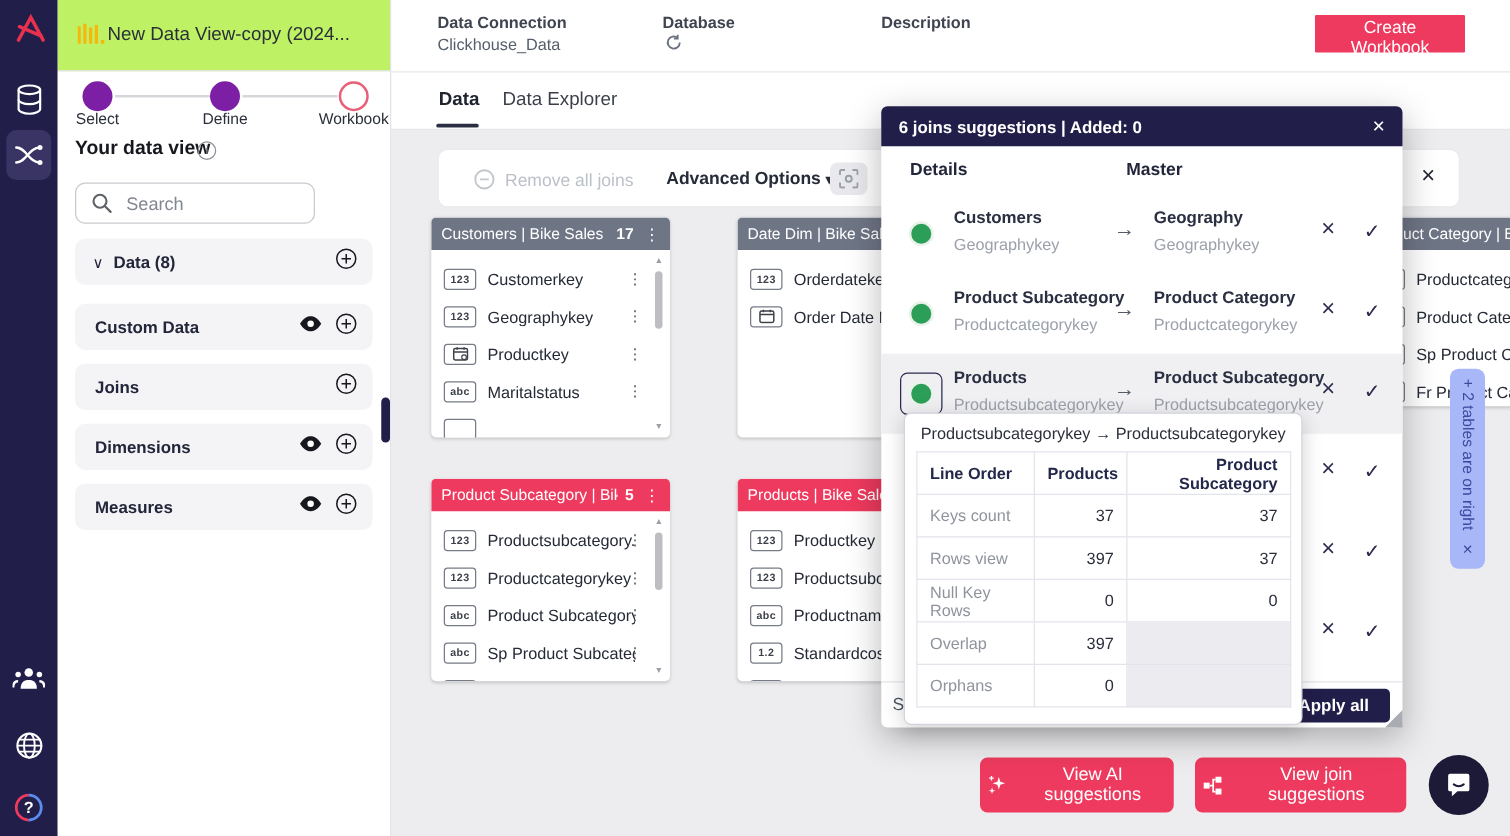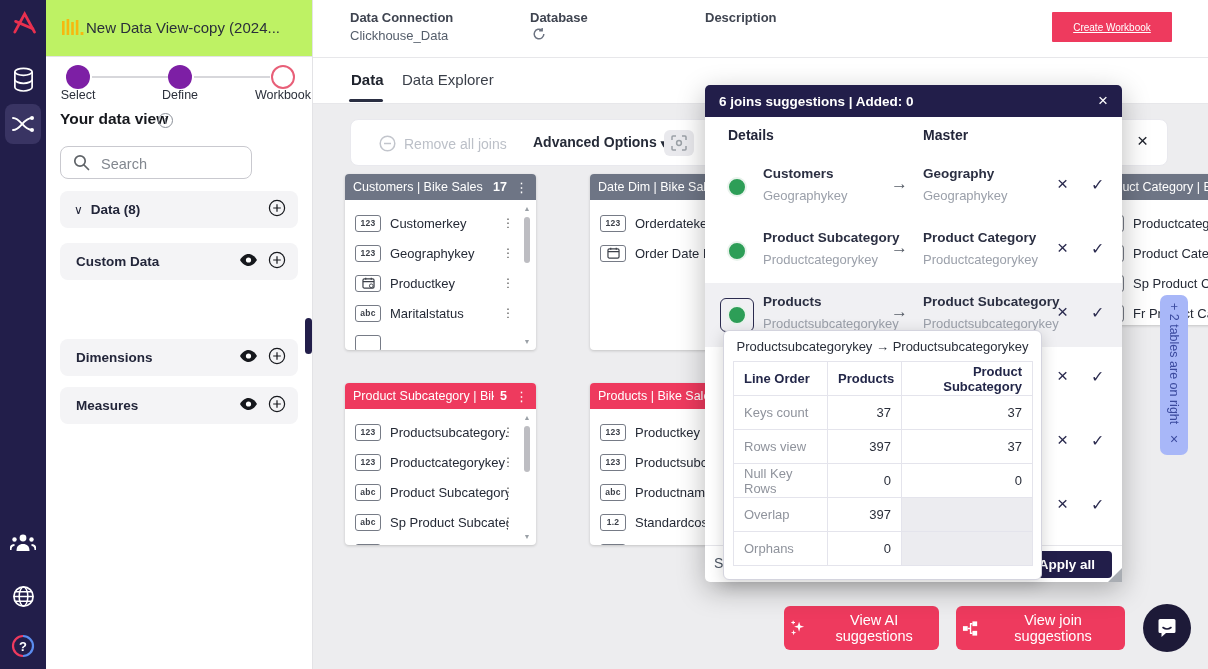--- a/index.html
+++ b/index.html
@@ -27,21 +27,21 @@
   .sec{position:absolute;left:14px;width:238px;height:37px;background:#f4f4f6;border-radius:8px;display:flex;align-items:center;}
   .sec .lab{font-size:13.5px;font-weight:bold;color:#23263a;}
   .sec .chev{margin-left:14px;margin-right:8px;color:#23263a;font-size:12px;}
   .sec .lab.noch{margin-left:16px;}
   .secicons{position:absolute;right:12px;display:flex;gap:10px;align-items:center;}
   .panel-sb{left:305px;top:318px;width:7px;height:36px;background:#221e4a;border-radius:4px;z-index:41;}
   
   .topbar{left:312px;top:0;width:896px;height:57px;background:#fff;border-bottom:1px solid #e7e7ea;z-index:5;}
   .tb-lab{position:absolute;top:10px;font-size:13px;font-weight:bold;color:#3f4450;}
   .tb-val{position:absolute;top:28px;font-size:13px;color:#555e6b;}
-  .createbtn{position:absolute;left:740px;top:12px;width:120px;height:30px;background:#ee3a5e;color:#fff;border:0;border-radius:1px;font-size:10px;font-family:inherit;cursor:pointer;text-decoration:underline;}
+  .createbtn{position:absolute;left:740px;top:12px;width:120px;height:30px;background:#ee3a5e;color:#fff;border:0;border-radius:1px;font-size:14px;font-family:inherit;cursor:pointer;}
   
   .tabs{left:312px;top:57px;width:896px;height:46px;background:#fff;border-bottom:1px solid #e7e7ea;z-index:4;}
   .tab1{position:absolute;left:39px;top:14px;font-size:15px;font-weight:bold;color:#20242e;}
   .tab2{position:absolute;left:90px;top:14px;font-size:15px;color:#3a3f49;}
   .tabul{position:absolute;left:37px;top:42px;width:34px;height:3px;background:#2a2e42;border-radius:2px;}
   
   .toolbar{left:350px;top:119px;width:818px;height:47px;background:#fff;border:1px solid #e9e9ee;border-radius:8px;box-sizing:border-box;z-index:3;}
   .tb-rm{position:absolute;left:28px;top:15px;display:flex;gap:8px;align-items:center;color:#bcc0c8;font-size:14px;}
   .tb-adv{position:absolute;left:182px;top:14px;font-size:14px;font-weight:bold;color:#262b38;}
   .tb-adv .caret{font-size:11px;margin-left:4px;}
@@ -208,20 +208,29 @@
         <span><svg width="19" height="14" viewBox="0 0 19 14">
               <path d="M1 7 C4 2.2 7 1 9.5 1 C12 1 15 2.2 18 7 C15 11.8 12 13 9.5 13 C7 13 4 11.8 1 7 Z" fill="#16181d"></path>
               <circle cx="9.5" cy="7" r="2.6" fill="#fff"></circle>
             </svg></span>
         <span><svg width="18" height="18" viewBox="0 0 18 18">
               <circle cx="9" cy="9" r="7.6" fill="none" stroke="#16181d" stroke-width="1.2"></circle>
               <path d="M9 5.2 V12.8 M5.2 9 H12.8" stroke="#16181d" stroke-width="1.2"></path>
             </svg></span>
       </span>
     </div>
+    <div class="sec" style="top:291px">
+      <span class="lab noch">Joins</span>
+      <span class="secicons">
+        <span><svg width="18" height="18" viewBox="0 0 18 18">
+              <circle cx="9" cy="9" r="7.6" fill="none" stroke="#16181d" stroke-width="1.2"></circle>
+              <path d="M9 5.2 V12.8 M5.2 9 H12.8" stroke="#16181d" stroke-width="1.2"></path>
+            </svg></span>
+      </span>
+    </div>
     <div class="sec" style="top:339px">
       <span class="lab noch">Dimensions</span>
       <span class="secicons">
         <span><svg width="19" height="14" viewBox="0 0 19 14">
               <path d="M1 7 C4 2.2 7 1 9.5 1 C12 1 15 2.2 18 7 C15 11.8 12 13 9.5 13 C7 13 4 11.8 1 7 Z" fill="#16181d"></path>
               <circle cx="9.5" cy="7" r="2.6" fill="#fff"></circle>
             </svg></span>
         <span><svg width="18" height="18" viewBox="0 0 18 18">
               <circle cx="9" cy="9" r="7.6" fill="none" stroke="#16181d" stroke-width="1.2"></circle>
               <path d="M9 5.2 V12.8 M5.2 9 H12.8" stroke="#16181d" stroke-width="1.2"></path>
@@ -432,21 +441,21 @@
     <span class="btxt">+ 2 tables are on right</span>
     <span class="bx">×</span>
   </div>
 
   <div class="abs modal">
     <div class="modal-h">
       <span class="mt">6 joins suggestions | Added: 0</span>
       <span class="mx">×</span>
     </div>
     <span class="mcol" style="left:23px">Details</span>
-    <span class="mcol" style="left:218px">Master</span>
+    <span class="mcol" style="left:196px">Master</span>
 
     <div class="mrow" style="top:70px">
       <span class="dot"></span>
       <span class="mdn">Customers</span>
       <span class="mdk">Geographykey</span>
       <span class="marr">→</span>
       <span class="mmn">Geography</span>
       <span class="mmk">Geographykey</span>
       <span class="mX">×</span>
       <span class="mC">✓</span>

